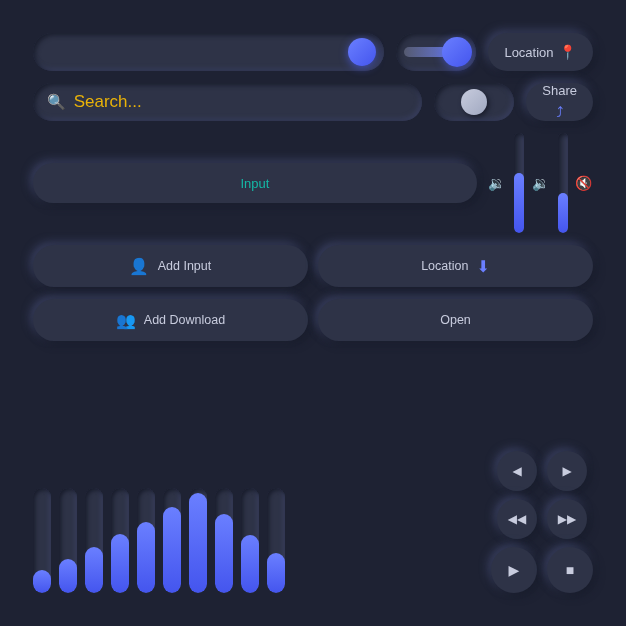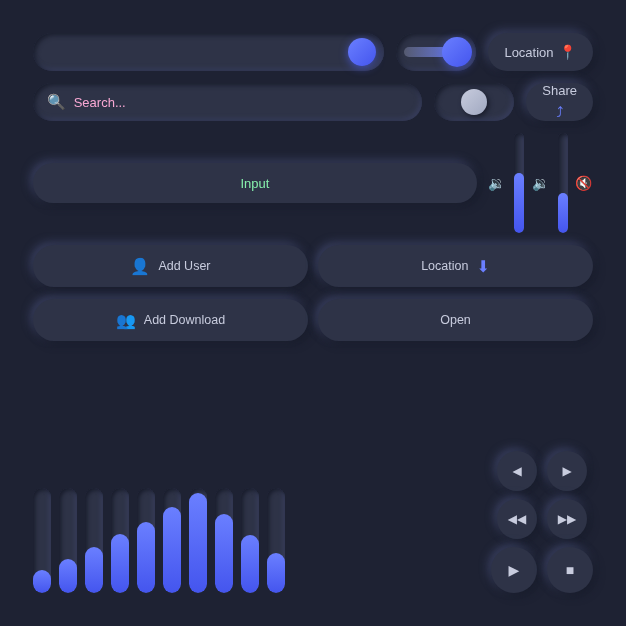--- a/index.html
+++ b/index.html
@@ -113,22 +113,22 @@
       display: flex;
       align-items: center;
       padding: 0 14px;
       gap: 8px;
     }
     .search-icon-wrap {
       color: #6a7fff;
       font-size: 15px;
     }
     .search-text {
-      color: #f9a8d4;
-      font-size: 13px;
+      color: #eab308;
+      font-size: 17px;
     }
     .slider-small {
       width: 80px;
       height: 38px;
       background: #2e3347;
       border-radius: 20px;
       position: relative;
       box-shadow: inset 2px 2px 5px #181c2b, inset -2px -2px 5px #3a4060;
       flex-shrink: 0;
     }
@@ -168,21 +168,21 @@
     .row3 {
       display: flex;
       align-items: center;
       gap: 12px;
     }
     .pill-btn {
       height: 40px;
       background: #2e3347;
       border-radius: 20px;
       box-shadow: 3px 3px 8px #181c2b, -3px -3px 8px #3a4060;
-      color: #86efac;
+      color: #14b8a6;
       font-size: 13px;
       display: flex;
       align-items: center;
       justify-content: center;
       cursor: pointer;
       border: none;
     }
     .pill-btn-input { flex: 1; }
     .pill-btn-button { flex: 1; }
     .btn-row {
@@ -338,21 +338,21 @@
       <div class="vol-vert-wrap">
         <div class="vol-vert-fill" style="height:40%"></div>
       </div>
       <span class="vol-icon">🔇</span>
     </div>
   </div>
 
   <div class="btn-row">
     <div class="btn-icon-pill">
       <span class="btn-icon">👤</span>
-      <span>Add User</span>
+      <span>Add Input</span>
     </div>
     <div class="btn-icon-pill">
       <span>Location</span>
       <span class="btn-icon">⬇</span>
     </div>
   </div>
 
   <div class="btn-row">
     <div class="btn-icon-pill">
       <span class="btn-icon">👥</span>

